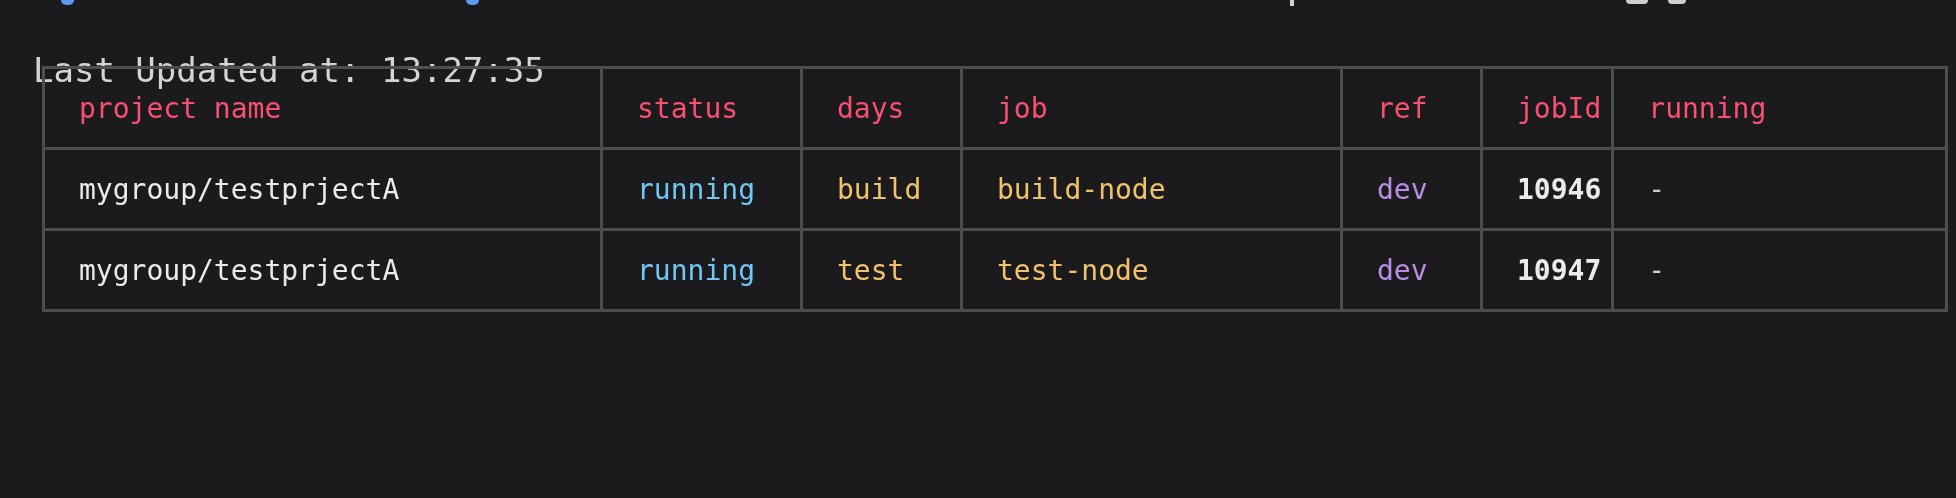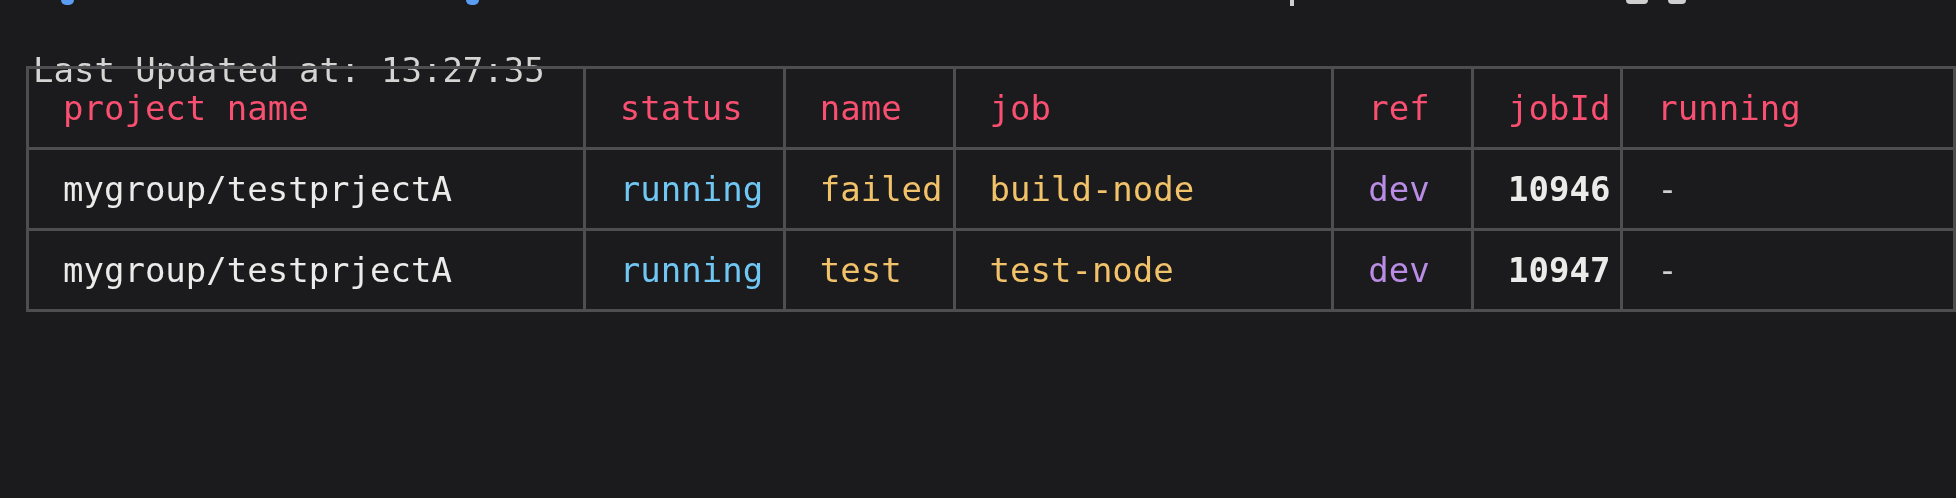--- a/index.html
+++ b/index.html
@@ -38,23 +38,23 @@
 
   .last-updated{
     position:absolute;left:33px;top:1px;
     font-size:34px;line-height:42px;
     color:var(--updated-text);
     white-space:pre;
     margin-top:48px;
   }
 
   table.pipelines{
-    position:absolute;left:26px;top:66px;
+    position:absolute;left:42px;top:66px;
     border-collapse:collapse;table-layout:fixed;
-    font-size:34px;
+    font-size:28px;
   }
   .pipelines th,.pipelines td{
     border:3px solid var(--table-border);
     height:81px;box-sizing:border-box;
     padding:0 10px 0 34px;
     text-align:left;vertical-align:middle;
     font-weight:normal;white-space:nowrap;overflow:hidden;
   }
   .pipelines th{color:var(--header-text);}
   .col-project{width:558px;}
@@ -101,32 +101,32 @@
         <col class="col-stage">
       <col class="col-job">
         <col class="col-ref">
         <col class="col-jobid">
         <col class="col-finished">
     </colgroup>
     <thead>
       <tr>
         <th>project name</th>
         <th>status</th>
-        <th>name</th>
+        <th>days</th>
         <th>job</th>
         <th>ref</th>
         <th>jobId</th>
         <th>running</th>
       </tr>
     </thead>
     <tbody>
       <tr>
         <td class="cell-project">mygroup/testprjectA</td>
         <td class="cell-status"><span class="status-running">running</span></td>
-        <td class="cell-stage">failed</td>
+        <td class="cell-stage">build</td>
         <td class="cell-job">build-node</td>
         <td class="cell-ref">dev</td>
         <td class="cell-jobid">10946</td>
         <td class="cell-finished">-</td>
       </tr>
       <tr>
         <td class="cell-project">mygroup/testprjectA</td>
         <td class="cell-status"><span class="status-running">running</span></td>
         <td class="cell-stage">test</td>
         <td class="cell-job">test-node</td>

